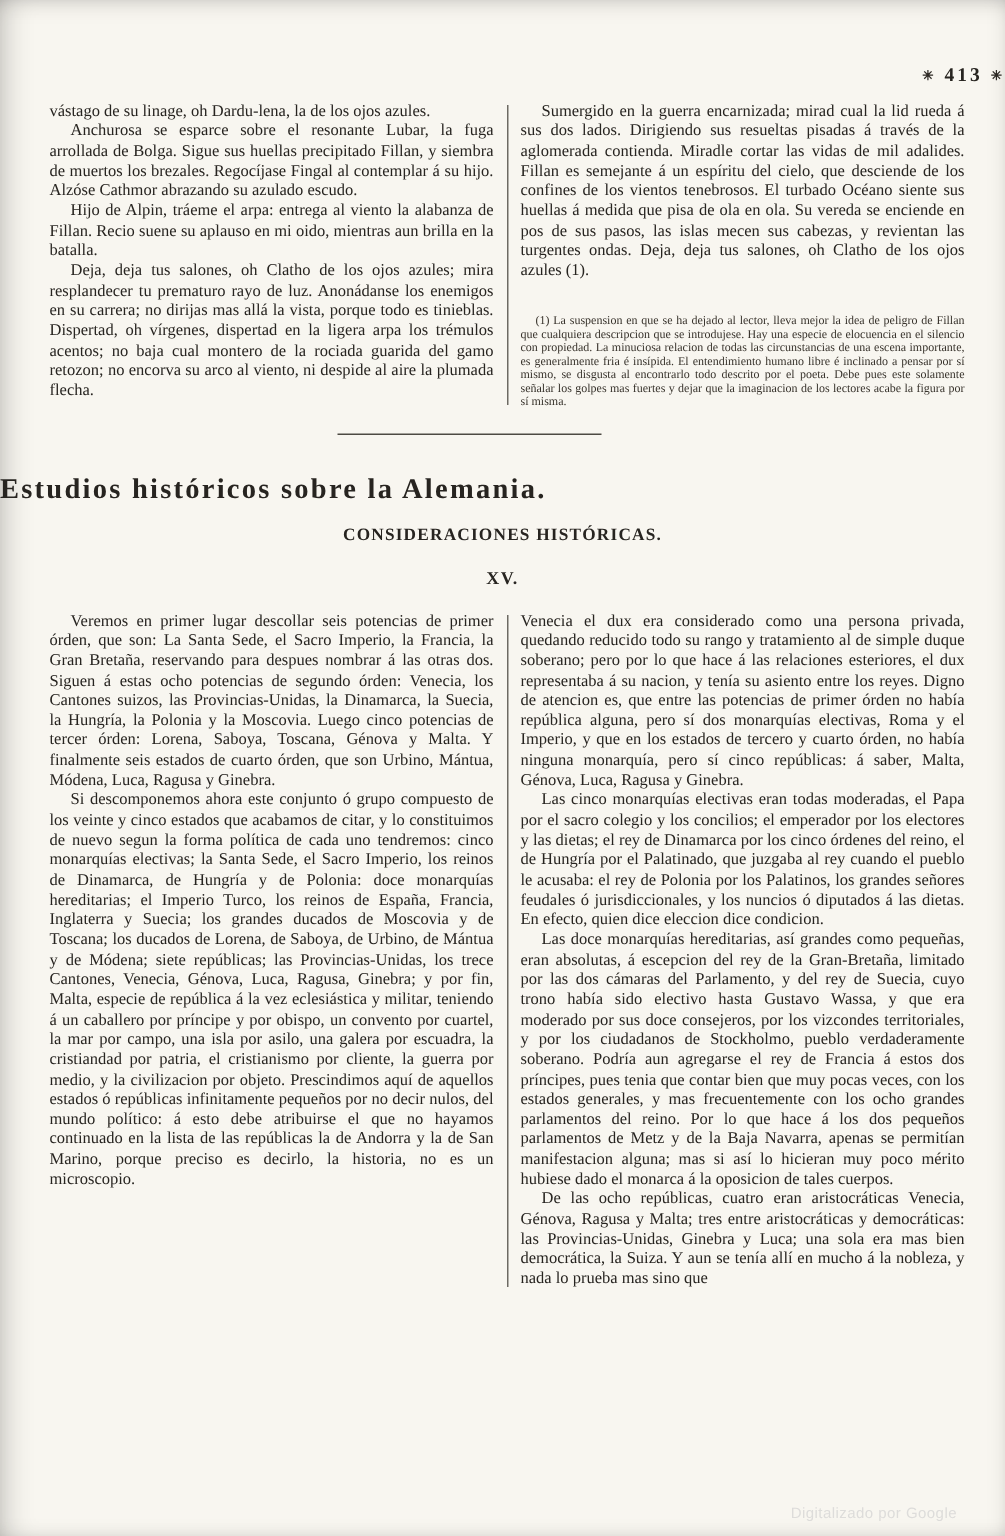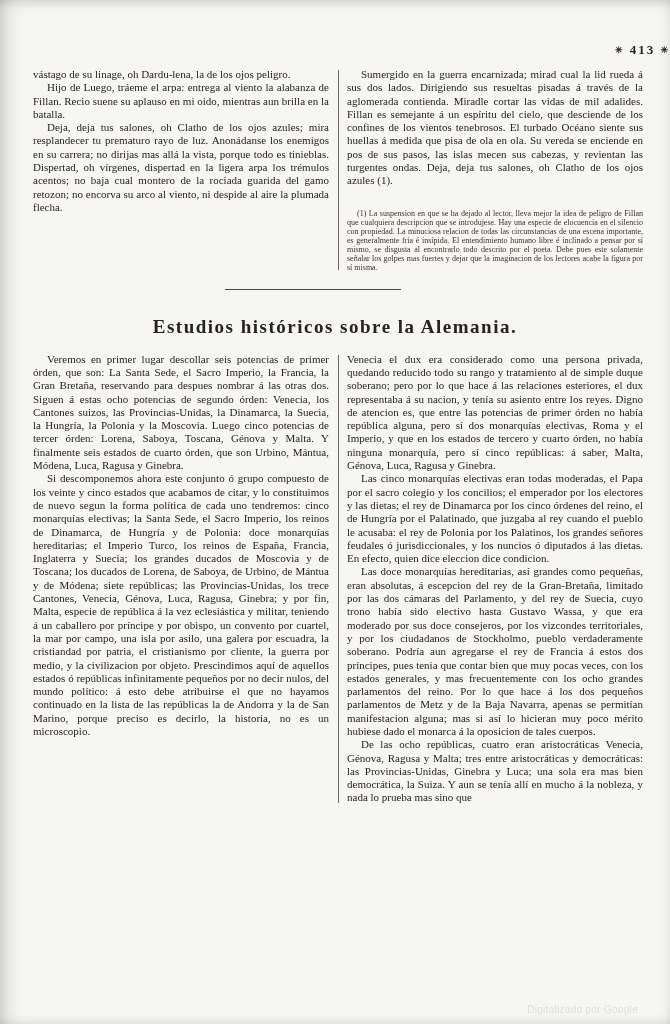--- a/index.html
+++ b/index.html
@@ -56,21 +56,20 @@
   .section-rule{
     width:176px;
     border:none;
     border-top:1.2px solid #4d4a43;
     margin:17px auto 0 auto;
     position:relative;
     left:-22px;
   }
   .article-title{
     margin:26px 0 0 0;
-    text-align:center;
     font-size:19px;
     font-weight:bold;
     letter-spacing:1.5px;
   }
   .article-subtitle{
     margin:13px 0 0 0;
     text-align:center;
     font-size:11.5px;
     font-weight:bold;
     letter-spacing:.8px;
@@ -99,34 +98,37 @@
 <div class="page">
 
   <div class="header">
     <span class="ornament">✳</span>
     <span>413</span>
     <span class="ornament">✳</span>
   </div>
 
   <div class="two-col top-section">
     <div class="col">
-      <p class="cont">vástago de su linage, oh Dardu-lena, la de los ojos peligro.</p>
-      <p>Hijo de Luego, tráeme el arpa: entrega al viento la alabanza de Fillan. Recio suene su aplauso en mi oido, mientras aun brilla en la batalla.</p>
+      <p class="cont">vástago de su linage, oh Dardu-lena, la de los ojos azules.</p>
+      <p>Anchurosa se esparce sobre el resonante Lubar, la fuga arrollada de Bolga. Sigue sus huellas precipitado Fillan, y siembra de muertos los brezales. Regocíjase Fingal al contemplar á su hijo. Alzóse Cathmor abrazando su azulado escudo.</p>
+      <p>Hijo de Alpin, tráeme el arpa: entrega al viento la alabanza de Fillan. Recio suene su aplauso en mi oido, mientras aun brilla en la batalla.</p>
       <p>Deja, deja tus salones, oh Clatho de los ojos azules; mira resplandecer tu prematuro rayo de luz. Anonádanse los enemigos en su carrera; no dirijas mas allá la vista, porque todo es tinieblas. Dispertad, oh vírgenes, dispertad en la ligera arpa los trémulos acentos; no baja cual montero de la rociada guarida del gamo retozon; no encorva su arco al viento, ni despide al aire la plumada flecha.</p>
     </div>
     <div class="divider"></div>
     <div class="col">
       <p>Sumergido en la guerra encarnizada; mirad cual la lid rueda á sus dos lados. Dirigiendo sus resueltas pisadas á través de la aglomerada contienda. Miradle cortar las vidas de mil adalides. Fillan es semejante á un espíritu del cielo, que desciende de los confines de los vientos tenebrosos. El turbado Océano siente sus huellas á medida que pisa de ola en ola. Su vereda se enciende en pos de sus pasos, las islas mecen sus cabezas, y revientan las turgentes ondas. Deja, deja tus salones, oh Clatho de los ojos azules (1).</p>
       <div class="footnote">(1) La suspension en que se ha dejado al lector, lleva mejor la idea de peligro de Fillan que cualquiera descripcion que se introdujese. Hay una especie de elocuencia en el silencio con propiedad. La minuciosa relacion de todas las circunstancias de una escena importante, es generalmente fria é insípida. El entendimiento humano libre é inclinado a pensar por sí mismo, se disgusta al encontrarlo todo descrito por el poeta. Debe pues este solamente señalar los golpes mas fuertes y dejar que la imaginacion de los lectores acabe la figura por sí misma.</div>
     </div>
   </div>
 
   <hr class="section-rule">
 
   <h1 class="article-title">Estudios históricos sobre la Alemania.</h1>
+  <h2 class="article-subtitle">CONSIDERACIONES HISTÓRICAS.</h2>
+  <div class="section-number">XV.</div>
 
   <div class="two-col article-body">
     <div class="col">
       <p>Veremos en primer lugar descollar seis potencias de primer órden, que son: La Santa Sede, el Sacro Imperio, la Francia, la Gran Bretaña, reservando para despues nombrar á las otras dos. Siguen á estas ocho potencias de segundo órden: Venecia, los Cantones suizos, las Provincias-Unidas, la Dinamarca, la Suecia, la Hungría, la Polonia y la Moscovia. Luego cinco potencias de tercer órden: Lorena, Saboya, Toscana, Génova y Malta. Y finalmente seis estados de cuarto órden, que son Urbino, Mántua, Módena, Luca, Ragusa y Ginebra.</p>
       <p>Si descomponemos ahora este conjunto ó grupo compuesto de los veinte y cinco estados que acabamos de citar, y lo constituimos de nuevo segun la forma política de cada uno tendremos: cinco monarquías electivas; la Santa Sede, el Sacro Imperio, los reinos de Dinamarca, de Hungría y de Polonia: doce monarquías hereditarias; el Imperio Turco, los reinos de España, Francia, Inglaterra y Suecia; los grandes ducados de Moscovia y de Toscana; los ducados de Lorena, de Saboya, de Urbino, de Mántua y de Módena; siete repúblicas; las Provincias-Unidas, los trece Cantones, Venecia, Génova, Luca, Ragusa, Ginebra; y por fin, Malta, especie de república á la vez eclesiástica y militar, teniendo á un caballero por príncipe y por obispo, un convento por cuartel, la mar por campo, una isla por asilo, una galera por escuadra, la cristiandad por patria, el cristianismo por cliente, la guerra por medio, y la civilizacion por objeto. Prescindimos aquí de aquellos estados ó repúblicas infinitamente pequeños por no decir nulos, del mundo político: á esto debe atribuirse el que no hayamos continuado en la lista de las repúblicas la de Andorra y la de San Marino, porque preciso es decirlo, la historia, no es un microscopio.</p>
     </div>
     <div class="divider"></div>
     <div class="col">
       <p class="cont">Venecia el dux era considerado como una persona privada, quedando reducido todo su rango y tratamiento al de simple duque soberano; pero por lo que hace á las relaciones esteriores, el dux representaba á su nacion, y tenía su asiento entre los reyes. Digno de atencion es, que entre las potencias de primer órden no había república alguna, pero sí dos monarquías electivas, Roma y el Imperio, y que en los estados de tercero y cuarto órden, no había ninguna monarquía, pero sí cinco repúblicas: á saber, Malta, Génova, Luca, Ragusa y Ginebra.</p>
       <p>Las cinco monarquías electivas eran todas moderadas, el Papa por el sacro colegio y los concilios; el emperador por los electores y las dietas; el rey de Dinamarca por los cinco órdenes del reino, el de Hungría por el Palatinado, que juzgaba al rey cuando el pueblo le acusaba: el rey de Polonia por los Palatinos, los grandes señores feudales ó jurisdiccionales, y los nuncios ó diputados á las dietas. En efecto, quien dice eleccion dice condicion.</p>

